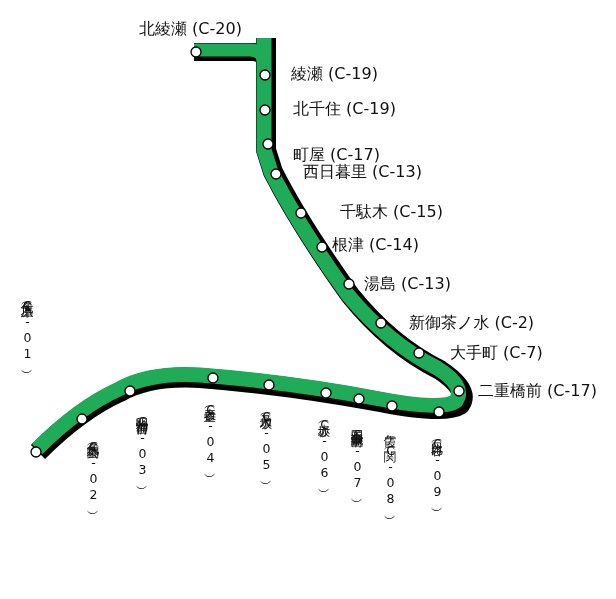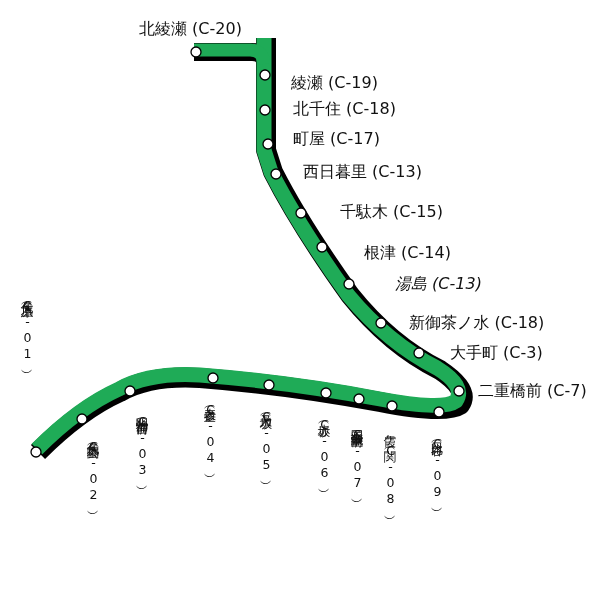--- a/index.html
+++ b/index.html
@@ -41,30 +41,30 @@
     <circle cx="326" cy="393" r="5"></circle>
     <circle cx="269" cy="385" r="5"></circle>
     <circle cx="213" cy="378" r="5"></circle>
     <circle cx="130" cy="391" r="5"></circle>
     <circle cx="82" cy="419" r="5"></circle>
     <circle cx="36" cy="452" r="5"></circle>
   </g>
 </svg>
 
 <div class="label-h" style="left:139px; top:22px;">北綾瀬 (C-20)</div>
-<div class="label-h" style="left:291px; top:67px;margin-top:9px;">綾瀬 (C-19)</div>
-<div class="label-h" style="left:293px; top:102px;">北千住 (C-18)</div>
-<div class="label-h" style="left:293px; top:132px;">町屋 (C-17)</div>
+<div class="label-h" style="left:291px; top:67px;">綾瀬 (C-19)</div>
+<div class="label-h" style="left:293px; top:102px;">北千住 (C-19)</div>
+<div class="label-h" style="left:293px; top:148px;">町屋 (C-17)</div>
 <div class="label-h" style="left:303px; top:165px;">西日暮里 (C-13)</div>
 <div class="label-h" style="left:340px; top:205px;">千駄木 (C-15)</div>
-<div class="label-h" style="left:364px; top:238px;margin-top:8px;">根津 (C-14)</div>
-<div class="label-h" style="left:395px; top:277px;font-style:italic;">湯島 (C-13)</div>
-<div class="label-h" style="left:409px; top:316px;">新御茶ノ水 (C-18)</div>
-<div class="label-h" style="left:450px; top:346px;">大手町 (C-3)</div>
-<div class="label-h" style="left:478px; top:384px;">二重橋前 (C-7)</div>
+<div class="label-h" style="left:332px; top:238px;">根津 (C-14)</div>
+<div class="label-h" style="left:364px; top:277px;">湯島 (C-13)</div>
+<div class="label-h" style="left:409px; top:316px;">新御茶ノ水 (C-2)</div>
+<div class="label-h" style="left:450px; top:346px;">大手町 (C-7)</div>
+<div class="label-h" style="left:478px; top:384px;">二重橋前 (C-17)</div>
 
 <div class="label-v" style="left:431px; top:432px;">日比谷（C-09）</div>
 <div class="label-v" style="left:384px; top:425px;">霞ケ関（C-08）</div>
 <div class="label-v" style="left:351px; top:420px;">国会議事堂前（C-07）</div>
 <div class="label-v" style="left:318px; top:414px;">赤坂（C-06）</div>
 <div class="label-v" style="left:260px; top:405px;">乃木坂（C-05）</div>
 <div class="label-v" style="left:204px; top:398px;">表参道（C-04）</div>
 <div class="label-v" style="left:136px; top:408px;">明治神宮前（C-03）</div>
 <div class="label-v" style="left:87px; top:433px;">代々木公園（C-02）</div>
 <div class="label-v" style="left:21px; top:292px;">代々木上原（C-01）</div>

